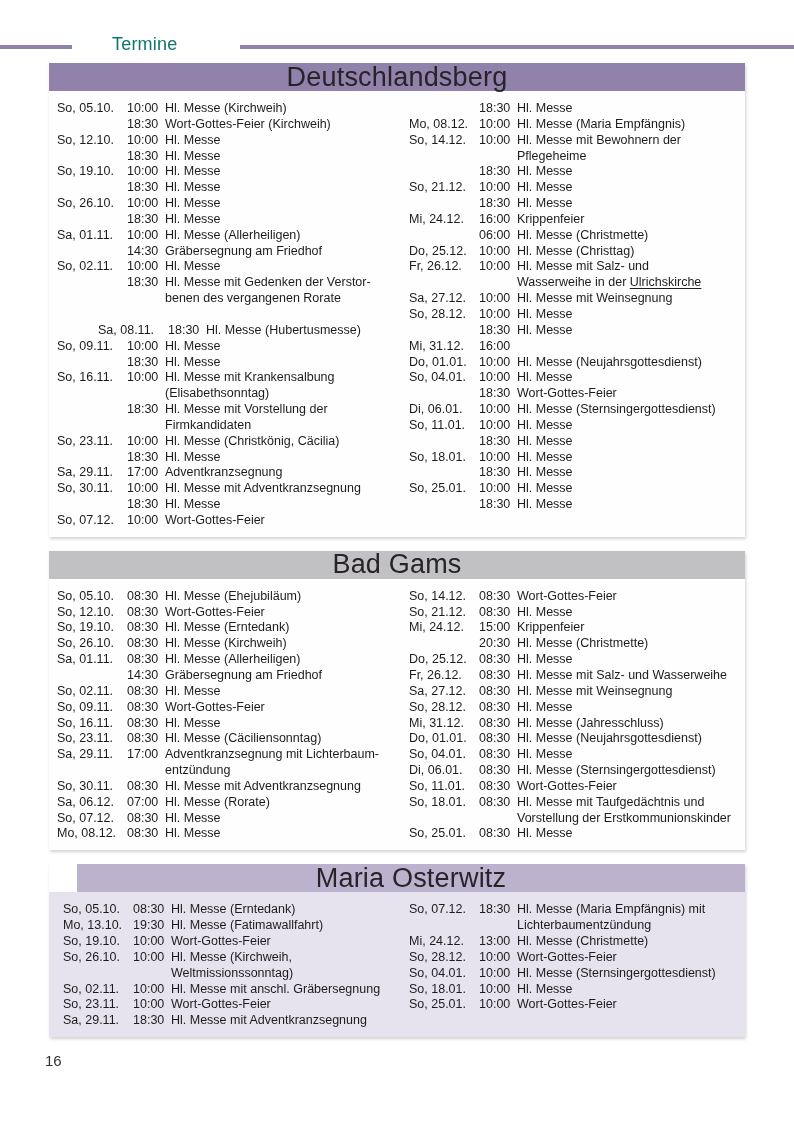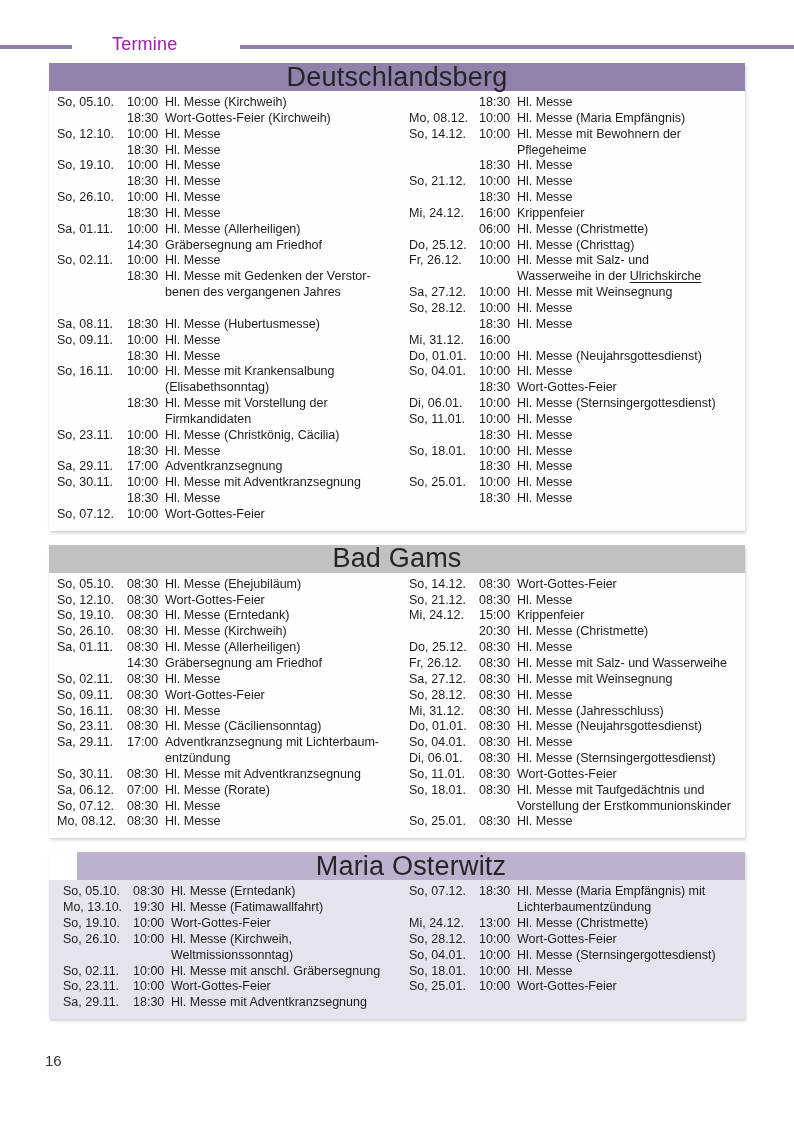--- a/index.html
+++ b/index.html
@@ -13,44 +13,44 @@
     color: #1c1c1c;
     overflow: hidden;
   }
   
   .topbar { position: absolute; top: 0; left: 0; width: 794px; height: 60px; }
   .rule { position: absolute; height: 4px; background: #9182ac; }
   .rule-left { left: 0; top: 45px; width: 72px; }
   .rule-right { left: 240px; top: 45px; width: 554px; }
   .termine-label {
     position: absolute; left: 112px; top: 34px;
-    font-size: 18px; letter-spacing: 0.2px; color: #a21caf;
+    font-size: 18px; letter-spacing: 0.2px; color: #0f766e;
   }
   
   .sections { position: absolute; top: 63px; left: 49px; width: 696px; }
   .section { margin-bottom: 14px; box-shadow: 1px 2px 3px rgba(0,0,0,0.18); }
   .section:last-child { margin-bottom: 12px; }
   .section-header {
     height: 28px; display: flex; align-items: center; justify-content: center;
   }
   .section-title {
     font-size: 27px; font-weight: 500; color: #272329; letter-spacing: 0.2px;
   }
-  .section-body { display: flex; padding: 4px 0 8px 0; }
+  .section-body { display: flex; padding: 10px 0 8px 0; }
   .col { width: 50%; }
   .col-0 { padding-left: 8px; }
   .col-1 { padding-left: 12px; }
   .sec-osterwitz .col-0 { padding-left: 14px; }
   .row {
     display: grid;
     grid-template-columns: 70px 38px auto;
     font-size: 12.5px;
     line-height: 15.85px;
   }
-  .row.gap { margin-top: 15.85px; }
+  .row.gap { margin-top: 15.85px; margin-left: 41px; }
   .cell { white-space: pre-line; }
   .desc { padding-right: 4px; }
   .desc u { text-underline-offset: 2px; }
   .page-number {
     position: absolute; left: 45px; top: 1052px;
     font-size: 15px; color: #333333;
   }
 </style>
 </head>
 <body>
@@ -121,21 +121,21 @@
             </div>
             <div class="row">
               <div class="cell date">So, 02.11.</div>
               <div class="cell time">10:00</div>
               <div class="cell desc">Hl. Messe</div>
             </div>
             <div class="row">
               <div class="cell date"></div>
               <div class="cell time">18:30</div>
               <div class="cell desc">Hl. Messe mit Gedenken der Verstor-
-benen des vergangenen Jahres</div>
+benen des vergangenen Rorate</div>
             </div>
             <div class="row gap">
               <div class="cell date">Sa, 08.11.</div>
               <div class="cell time">18:30</div>
               <div class="cell desc">Hl. Messe (Hubertusmesse)</div>
             </div>
             <div class="row">
               <div class="cell date">So, 09.11.</div>
               <div class="cell time">10:00</div>
               <div class="cell desc">Hl. Messe</div>

